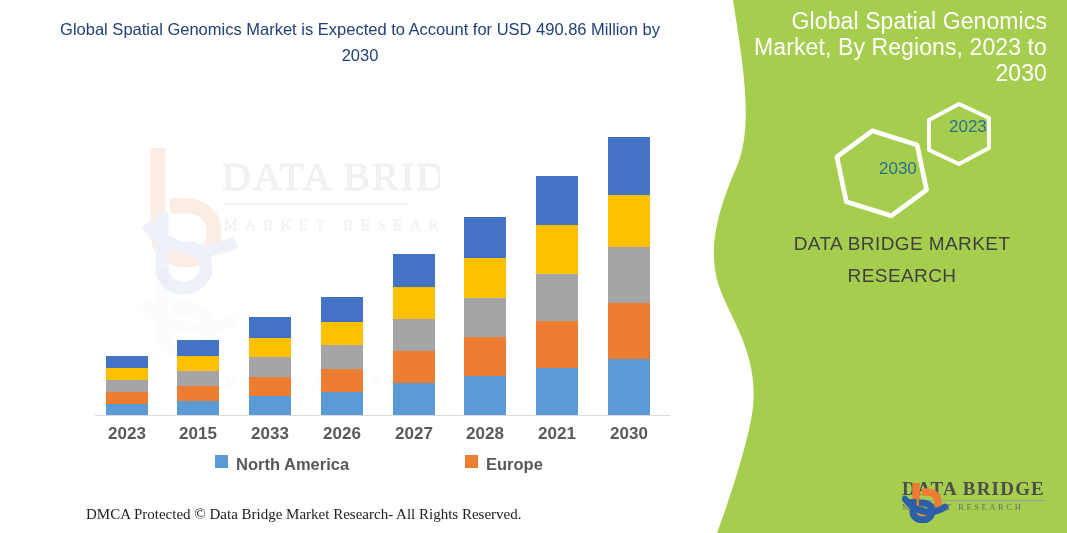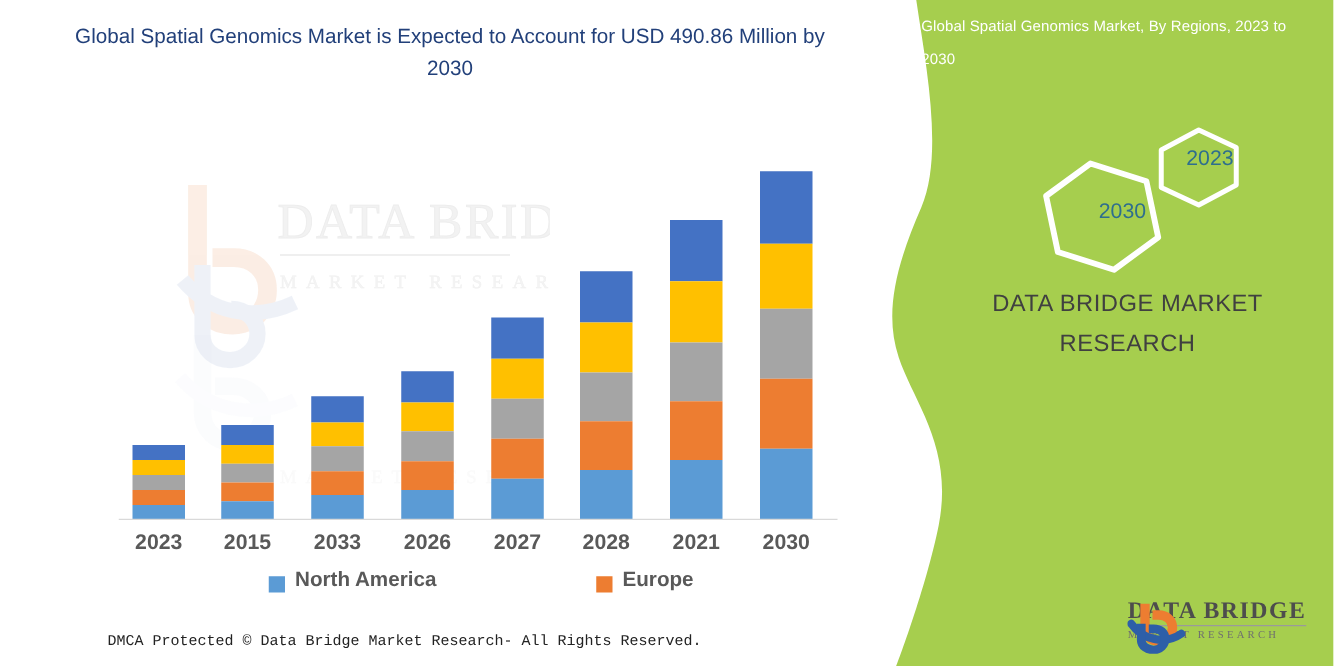--- a/index.html
+++ b/index.html
@@ -19,23 +19,23 @@
   
   .green-panel{
     position:absolute;top:0;right:0;width:360px;height:533px;
     overflow:hidden;
   }
   .green-panel svg{position:absolute;top:0;left:0;}
   .green-content{position:absolute;top:0;left:0;width:360px;height:533px;}
 
   .panel-title{
     position:absolute;top:8px;left:30px;width:310px;
-    text-align:left;
+    text-align:right;
     color:#ffffff;
-    font-size:12px;
+    font-size:23px;
     line-height:26px;
     font-weight:400;
     letter-spacing:.1px;
   }
 
   .hex-wrap{position:absolute;top:90px;left:60px;width:300px;height:130px;}
   .hex-label{
     position:absolute;
     color:#2E6E8E;
     font-size:17px;
@@ -111,33 +111,33 @@
   }
   .xlabel{
     position:absolute;top:0;width:72px;text-align:center;
     color:#595959;font-size:17px;font-weight:700;
   }
 
   .legend{
     position:absolute;left:95px;top:455px;width:575px;height:28px;
   }
   .legend-item{
-    position:absolute;top:0;display:flex;align-items:flex-end;gap:8px;
+    position:absolute;top:0;display:flex;align-items:flex-start;gap:8px;
   }
   .legend-swatch{width:13px;height:13px;display:inline-block;}
   .legend-text{color:#595959;font-size:16.5px;font-weight:700;}
 
   
   .footer{
     position:absolute;left:0;top:506px;width:700px;height:22px;
   }
   .footer-left{
     position:absolute;left:86px;top:0;
-    font-family:Liberation Mono, monospace;
-    font-size:12px;color:#222;white-space:nowrap;
+    font-family:Liberation Serif, serif;
+    font-size:15px;color:#222;white-space:nowrap;
   }
   .footer-right{
     position:absolute;left:430px;top:0;
     font-family:"Liberation Serif", serif;
     font-size:9px;color:#222;white-space:nowrap;
   }
 </style>
 </head>
 <body>
 
@@ -248,21 +248,21 @@
       <div class="xlabel" style="left:354px;">2028</div>
       <div class="xlabel" style="left:426px;">2021</div>
       <div class="xlabel" style="left:498px;">2030</div>
     </div>
 
     <div class="legend">
       <div class="legend-item" style="left:120px;">
         <span class="legend-swatch" style="background:#5B9BD5;"></span>
         <span class="legend-text">North America</span>
       </div>
-      <div class="legend-item" style="left:370px;margin-left:12px;">
+      <div class="legend-item" style="left:370px;">
         <span class="legend-swatch" style="background:#ED7D31;"></span>
         <span class="legend-text">Europe</span>
       </div>
     </div>
 
     <div class="footer">
       <div class="footer-left">DMCA Protected © Data Bridge Market Research- All Rights Reserved.</div>
     </div>
   </div>
 

